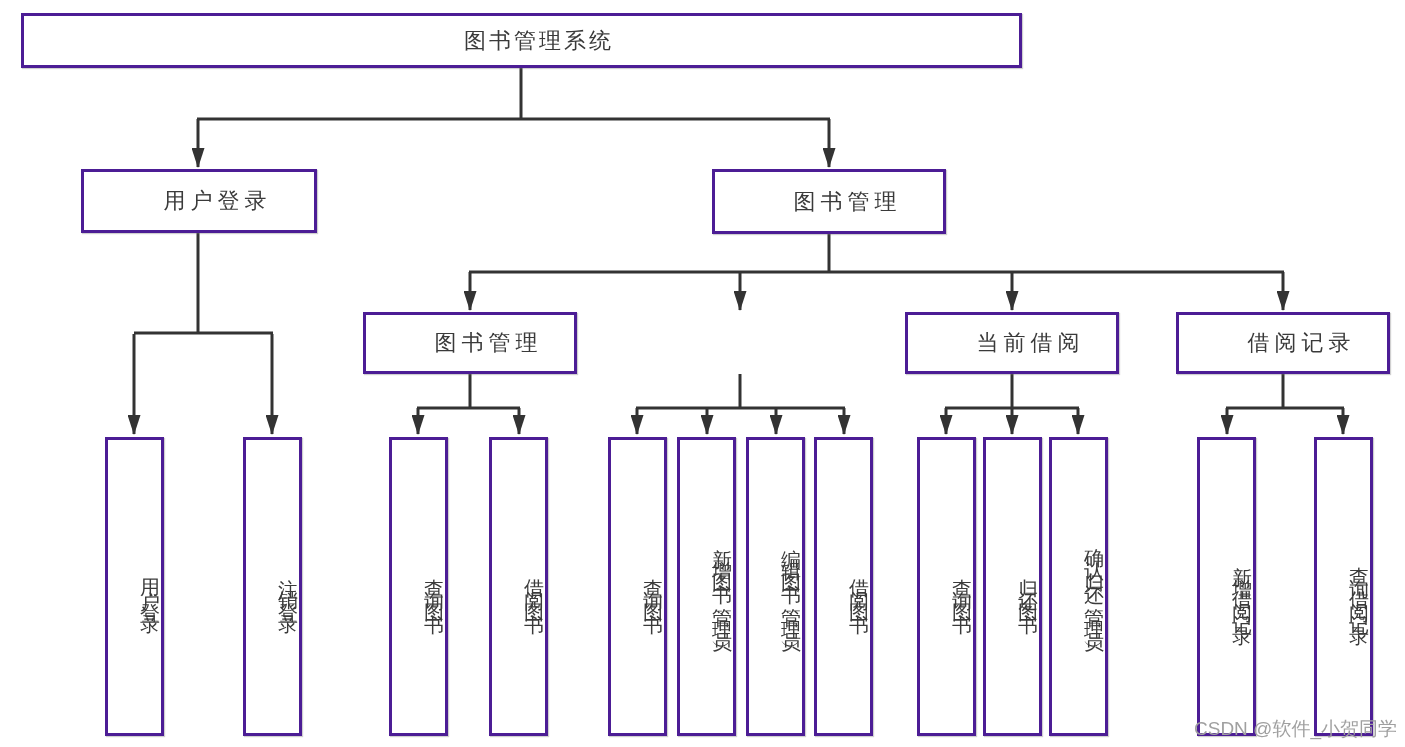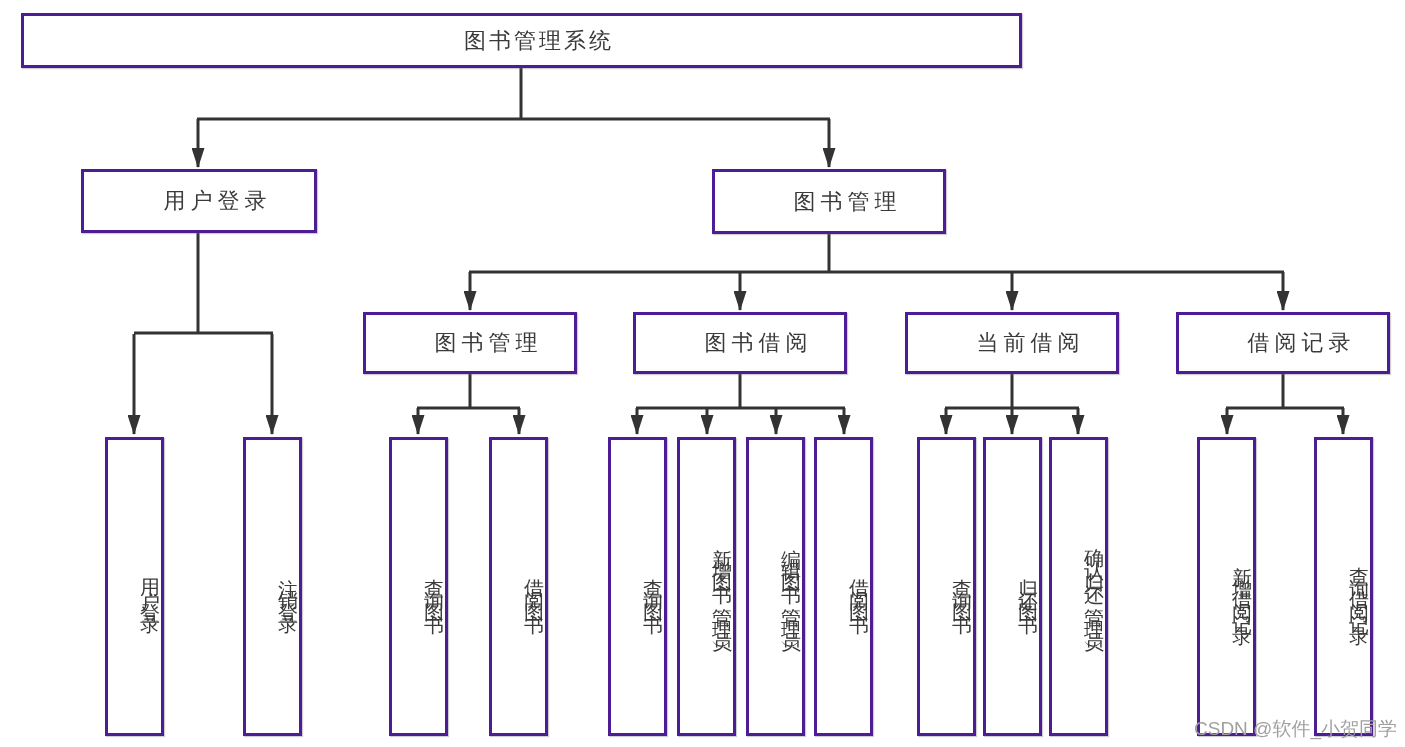--- a/index.html
+++ b/index.html
@@ -121,23 +121,20 @@
   <div class="node h" style="left:81px;top:169px;width:236px;height:64px">
     <span>用户登录</span>
   </div>
   <div class="node h" style="left:712px;top:169px;width:234px;height:65px">
     <span>图书管理</span>
   </div>
 
   <div class="node h" style="left:363px;top:312px;width:214px;height:62px">
     <span>图书管理</span>
   </div>
-  <div class="node h" style="left:633px;top:312px;width:214px;height:62px">
-    <span>图书借阅</span>
-  </div>
   <div class="node h" style="left:905px;top:312px;width:214px;height:62px">
     <span>当前借阅</span>
   </div>
   <div class="node h" style="left:1176px;top:312px;width:214px;height:62px">
     <span>借阅记录</span>
   </div>
 
   <div class="node leaf" style="left:105px;top:437px;width:59px;height:299px">
     <span>用户登录</span>
   </div>

